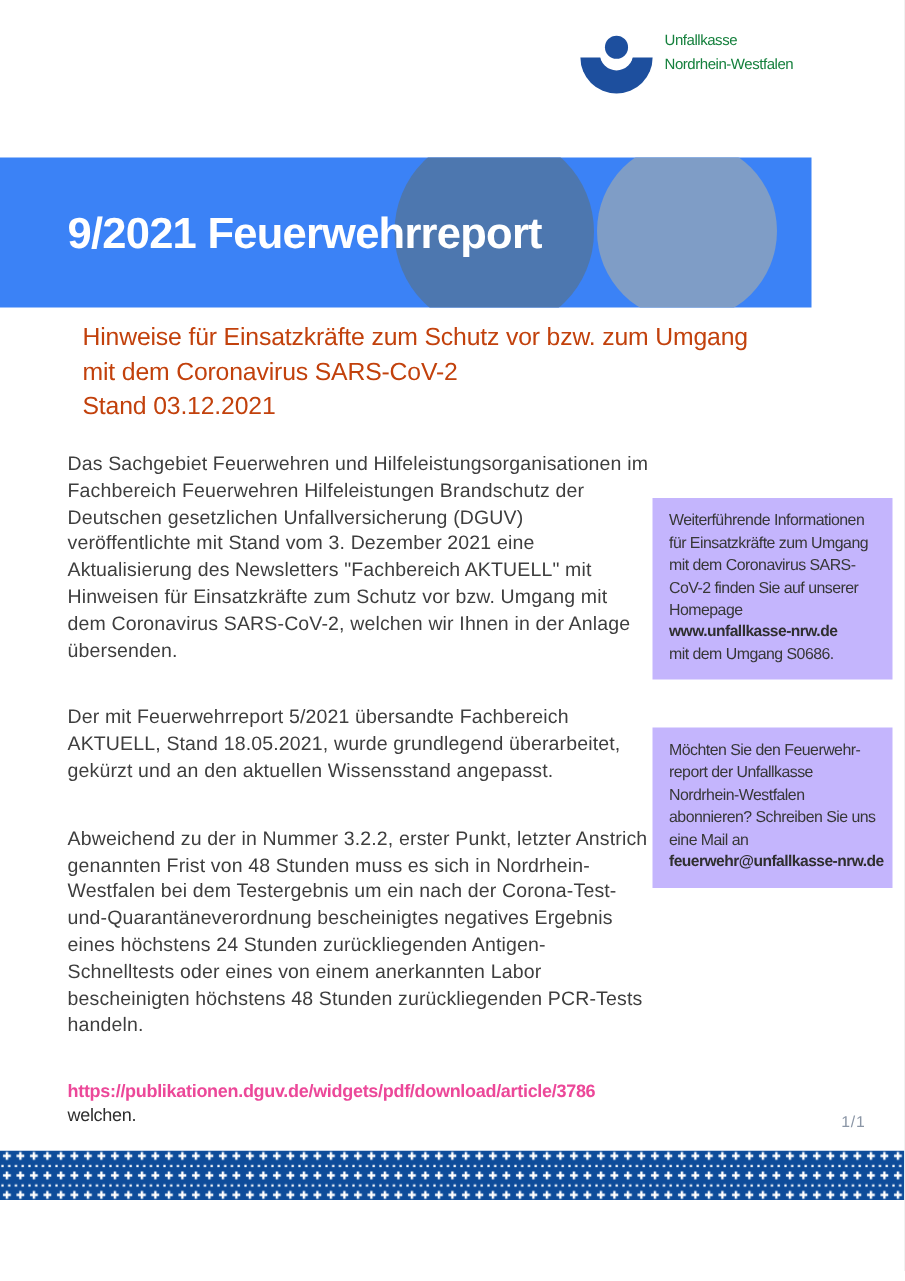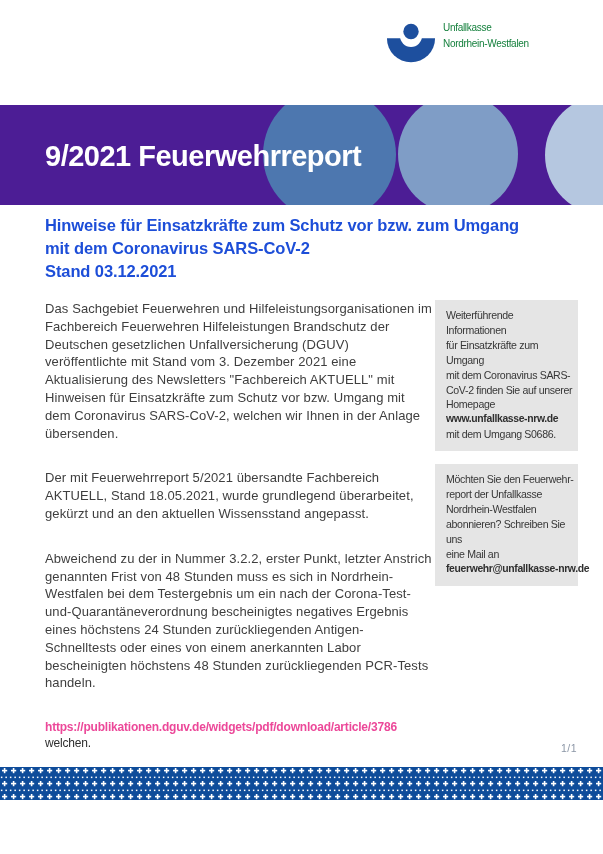--- a/index.html
+++ b/index.html
@@ -21,57 +21,57 @@
     font-size: 27px; font-weight: 700; color: #575756;
     letter-spacing: -0.5px; line-height: 30px;
   }
   .org {
     font-size: 10px; font-weight: 400; color: #15803d;
     letter-spacing: -0.3px; line-height: 16px;
   }
 
   
   .banner {
-    position: absolute; left: 0; top: 105px; width: 603px; height: 100px;
-    background: #4c1d95; overflow: hidden;
+    position: absolute; left: 0; top: 105px; width: 541px; height: 100px;
+    background: #3b82f6; overflow: hidden;
   }
   .circle { position: absolute; border-radius: 50%; }
   .circle-1 { left: 263px; top: -17px; width: 133px; height: 133px; background: #4d77af; }
   .circle-2 { left: 398px; top: -11px; width: 120px; height: 120px; background: #7f9dc6; }
   .circle-3 { left: 545px; top: -10px; width: 120px; height: 120px; background: #b5c7e0; }
   .banner-title {
     position: absolute; left: 45px; top: 35px;
     color: #ffffff; font-size: 29px; font-weight: 700; letter-spacing: -0.5px;
   }
 
   
   .heading {
-    position: absolute; left: 45px; top: 214px; width: 500px;
-    color: #1d4ed8; font-size: 16.5px; font-weight: 700;
+    position: absolute; left: 55px; top: 214px; width: 500px;
+    color: #c2410c; font-size: 16.5px; font-weight: 400;
     line-height: 23px; white-space: pre-line; letter-spacing: -0.1px;
   }
 
   
   .main-col { position: absolute; left: 45px; top: 300px; width: 388px; }
   .main-col p {
     font-size: 13px; color: #3e3e3e; line-height: 17.8px;
     margin-bottom: 27px; letter-spacing: 0.1px;
   }
   .note {
     margin-top: 10px;
     font-size: 12px; color: #2e2e2e; line-height: 16px; letter-spacing: -0.2px;
   }
   .note span, .note a { display: block; }
   .note a { font-weight: 700; color: #ec4899; text-decoration: none; }
 
   
   .sidebar { position: absolute; left: 435px; top: 300px; width: 143px; }
   .side-box {
-    background: #e5e5e5; width: 143px;
-    padding: 8px 4px 9px 11px; margin-bottom: 13px;
+    background: #c4b5fd; width: 160px;
+    padding: 8px 4px 9px 11px; margin-bottom: 13px; margin-top: 32px;
   }
   .side-text {
     font-size: 10.6px; color: #373737; line-height: 14.9px;
     white-space: pre-line; letter-spacing: -0.35px;
   }
   .side-link {
     display: block; font-size: 10.4px; font-weight: 700; color: #2f2f2f;
     line-height: 14.9px; letter-spacing: -0.35px; white-space: nowrap;
     text-decoration: none;
   }

